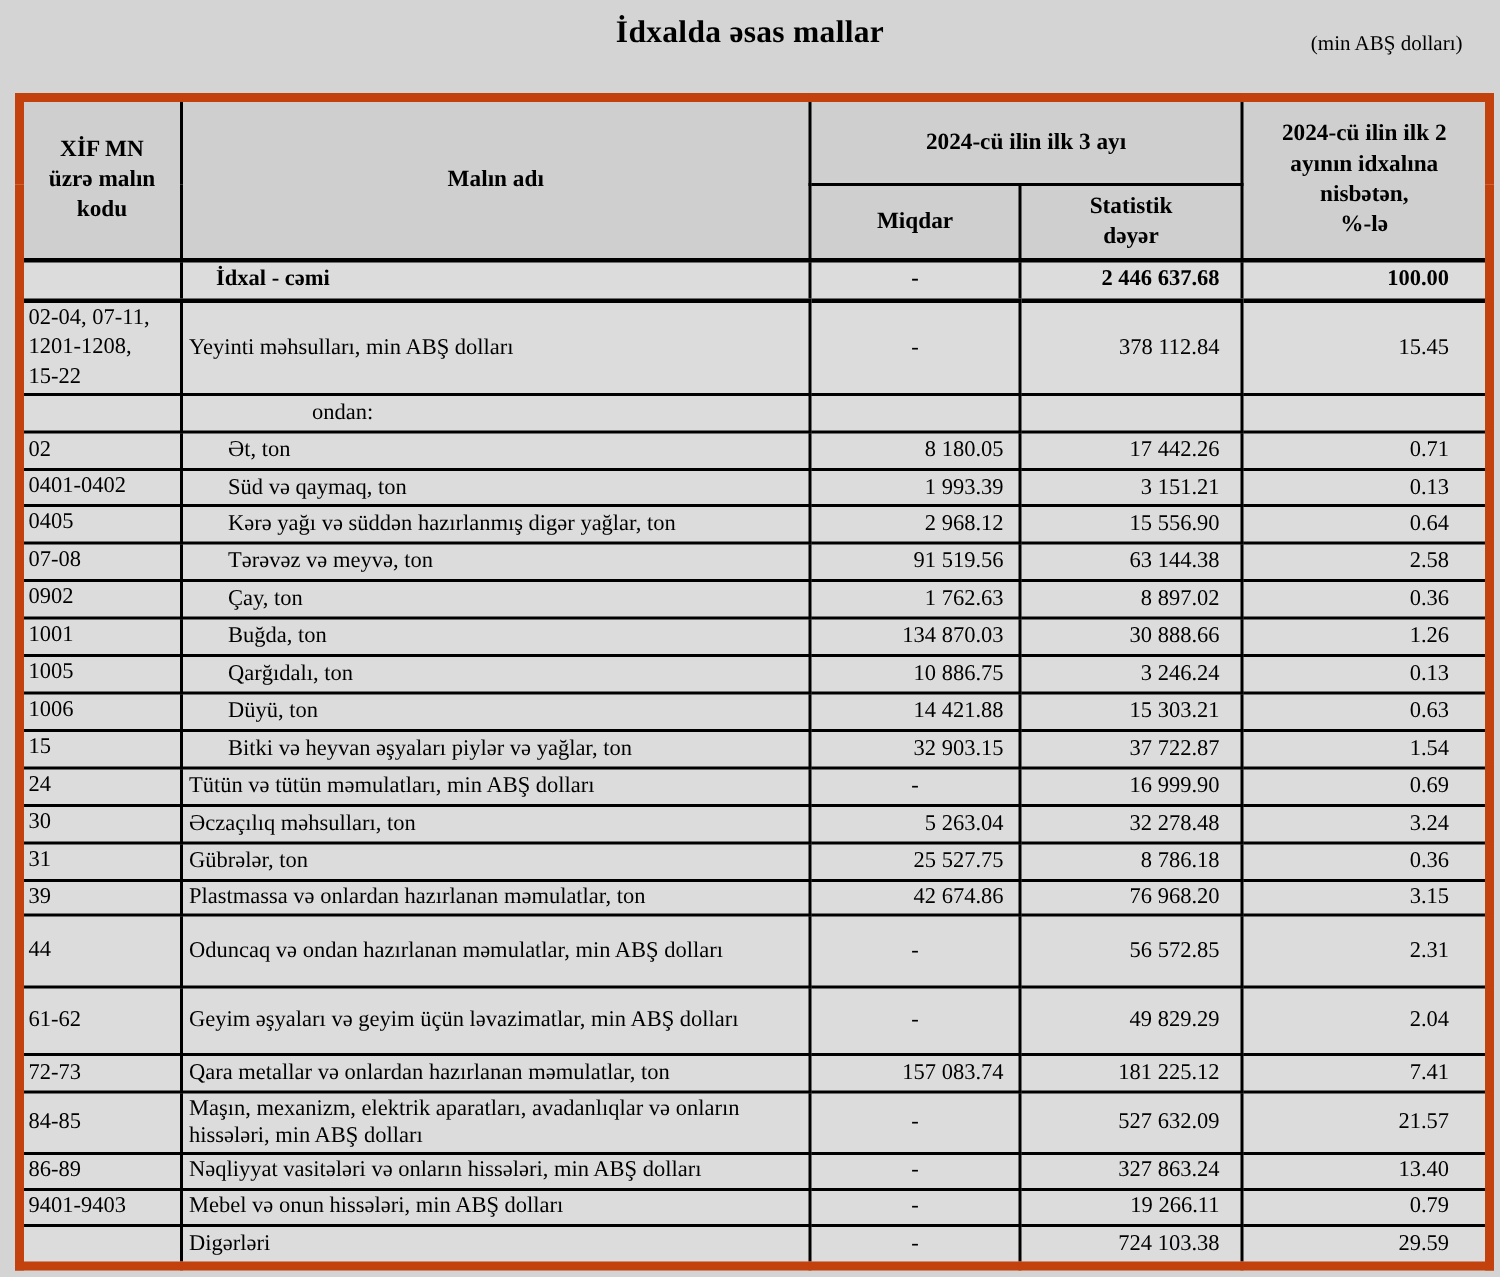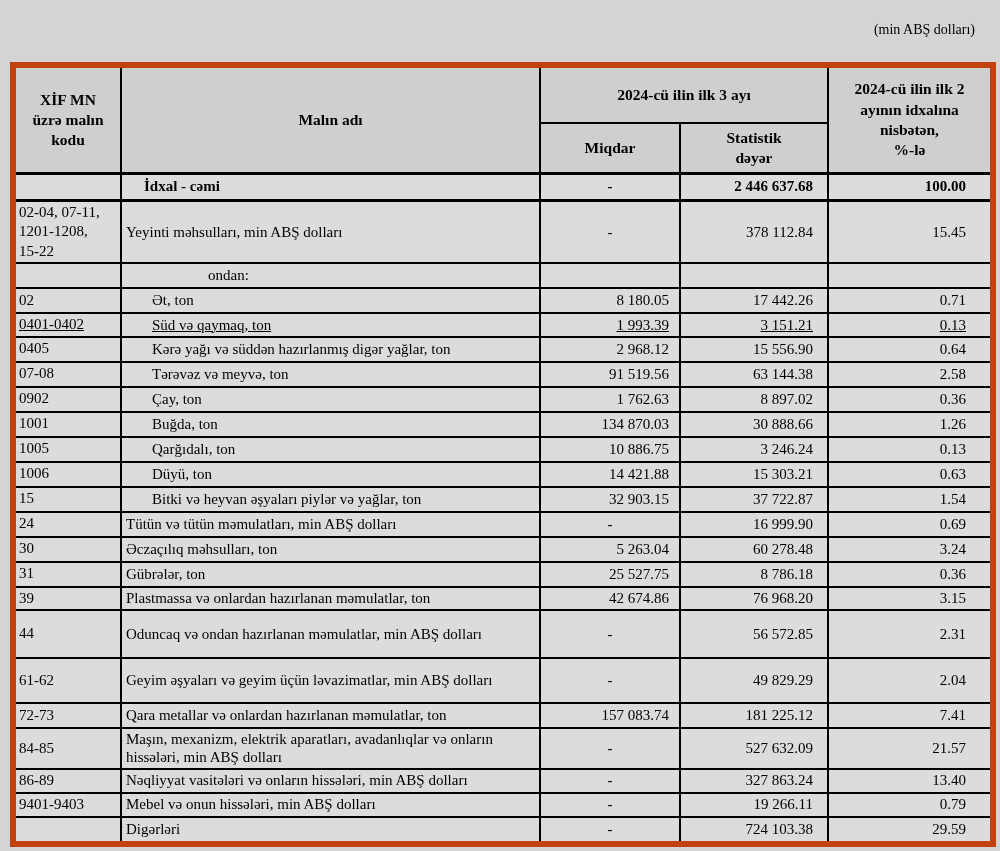--- a/index.html
+++ b/index.html
@@ -75,20 +75,21 @@
   td.col-qty   { padding-right: 10px; }
   td.col-value { padding-right: 14px; }
   td.col-share { padding-right: 24px; }
   td.dash { text-align: center; padding-right: 2px; }
   tr.row-total td { font-weight: bold; border-bottom: 3px solid #000; }
 </style>
 </head>
 <body>
 
 <div class="page">
+  <div class="title">İdxalda əsas mallar</div>
   <div class="unit-note">(min ABŞ dolları)</div>
 
   <table class="main">
     <colgroup>
       <col style="width:108px">
       <col style="width:419px">
       <col style="width:140px">
       <col style="width:148px">
       <col style="width:165px">
     </colgroup>
@@ -134,21 +135,21 @@
           <td class="num col-value"></td>
           <td class="num col-share"></td>
         </tr>
         <tr style="height: 25px;">
           <td class="code">02</td>
           <td class="name name-sub">Ət, ton</td>
           <td class="num col-qty">8 180.05</td>
           <td class="num col-value">17 442.26</td>
           <td class="num col-share">0.71</td>
         </tr>
-        <tr style="height: 16px; text-decoration: underline;">
+        <tr style="height: 16px;">
           <td class="code">0401-0402</td>
           <td class="name name-sub">Süd və qaymaq, ton</td>
           <td class="num col-qty">1 993.39</td>
           <td class="num col-value">3 151.21</td>
           <td class="num col-share">0.13</td>
         </tr>
         <tr style="height: 25px;">
           <td class="code">0405</td>
           <td class="name name-sub">Kərə yağı və süddən hazırlanmış digər yağlar, ton</td>
           <td class="num col-qty">2 968.12</td>
@@ -201,21 +202,21 @@
           <td class="code">24</td>
           <td class="name name-flush">Tütün və tütün məmulatları, min ABŞ dolları</td>
           <td class="num col-qty dash">-</td>
           <td class="num col-value">16 999.90</td>
           <td class="num col-share">0.69</td>
         </tr>
         <tr style="height: 25px;">
           <td class="code">30</td>
           <td class="name name-flush">Əczaçılıq məhsulları, ton</td>
           <td class="num col-qty">5 263.04</td>
-          <td class="num col-value">60 278.48</td>
+          <td class="num col-value">32 278.48</td>
           <td class="num col-share">3.24</td>
         </tr>
         <tr style="height: 25px;">
           <td class="code">31</td>
           <td class="name name-flush">Gübrələr, ton</td>
           <td class="num col-qty">25 527.75</td>
           <td class="num col-value">8 786.18</td>
           <td class="num col-share">0.36</td>
         </tr>
         <tr style="height: 19px;">

